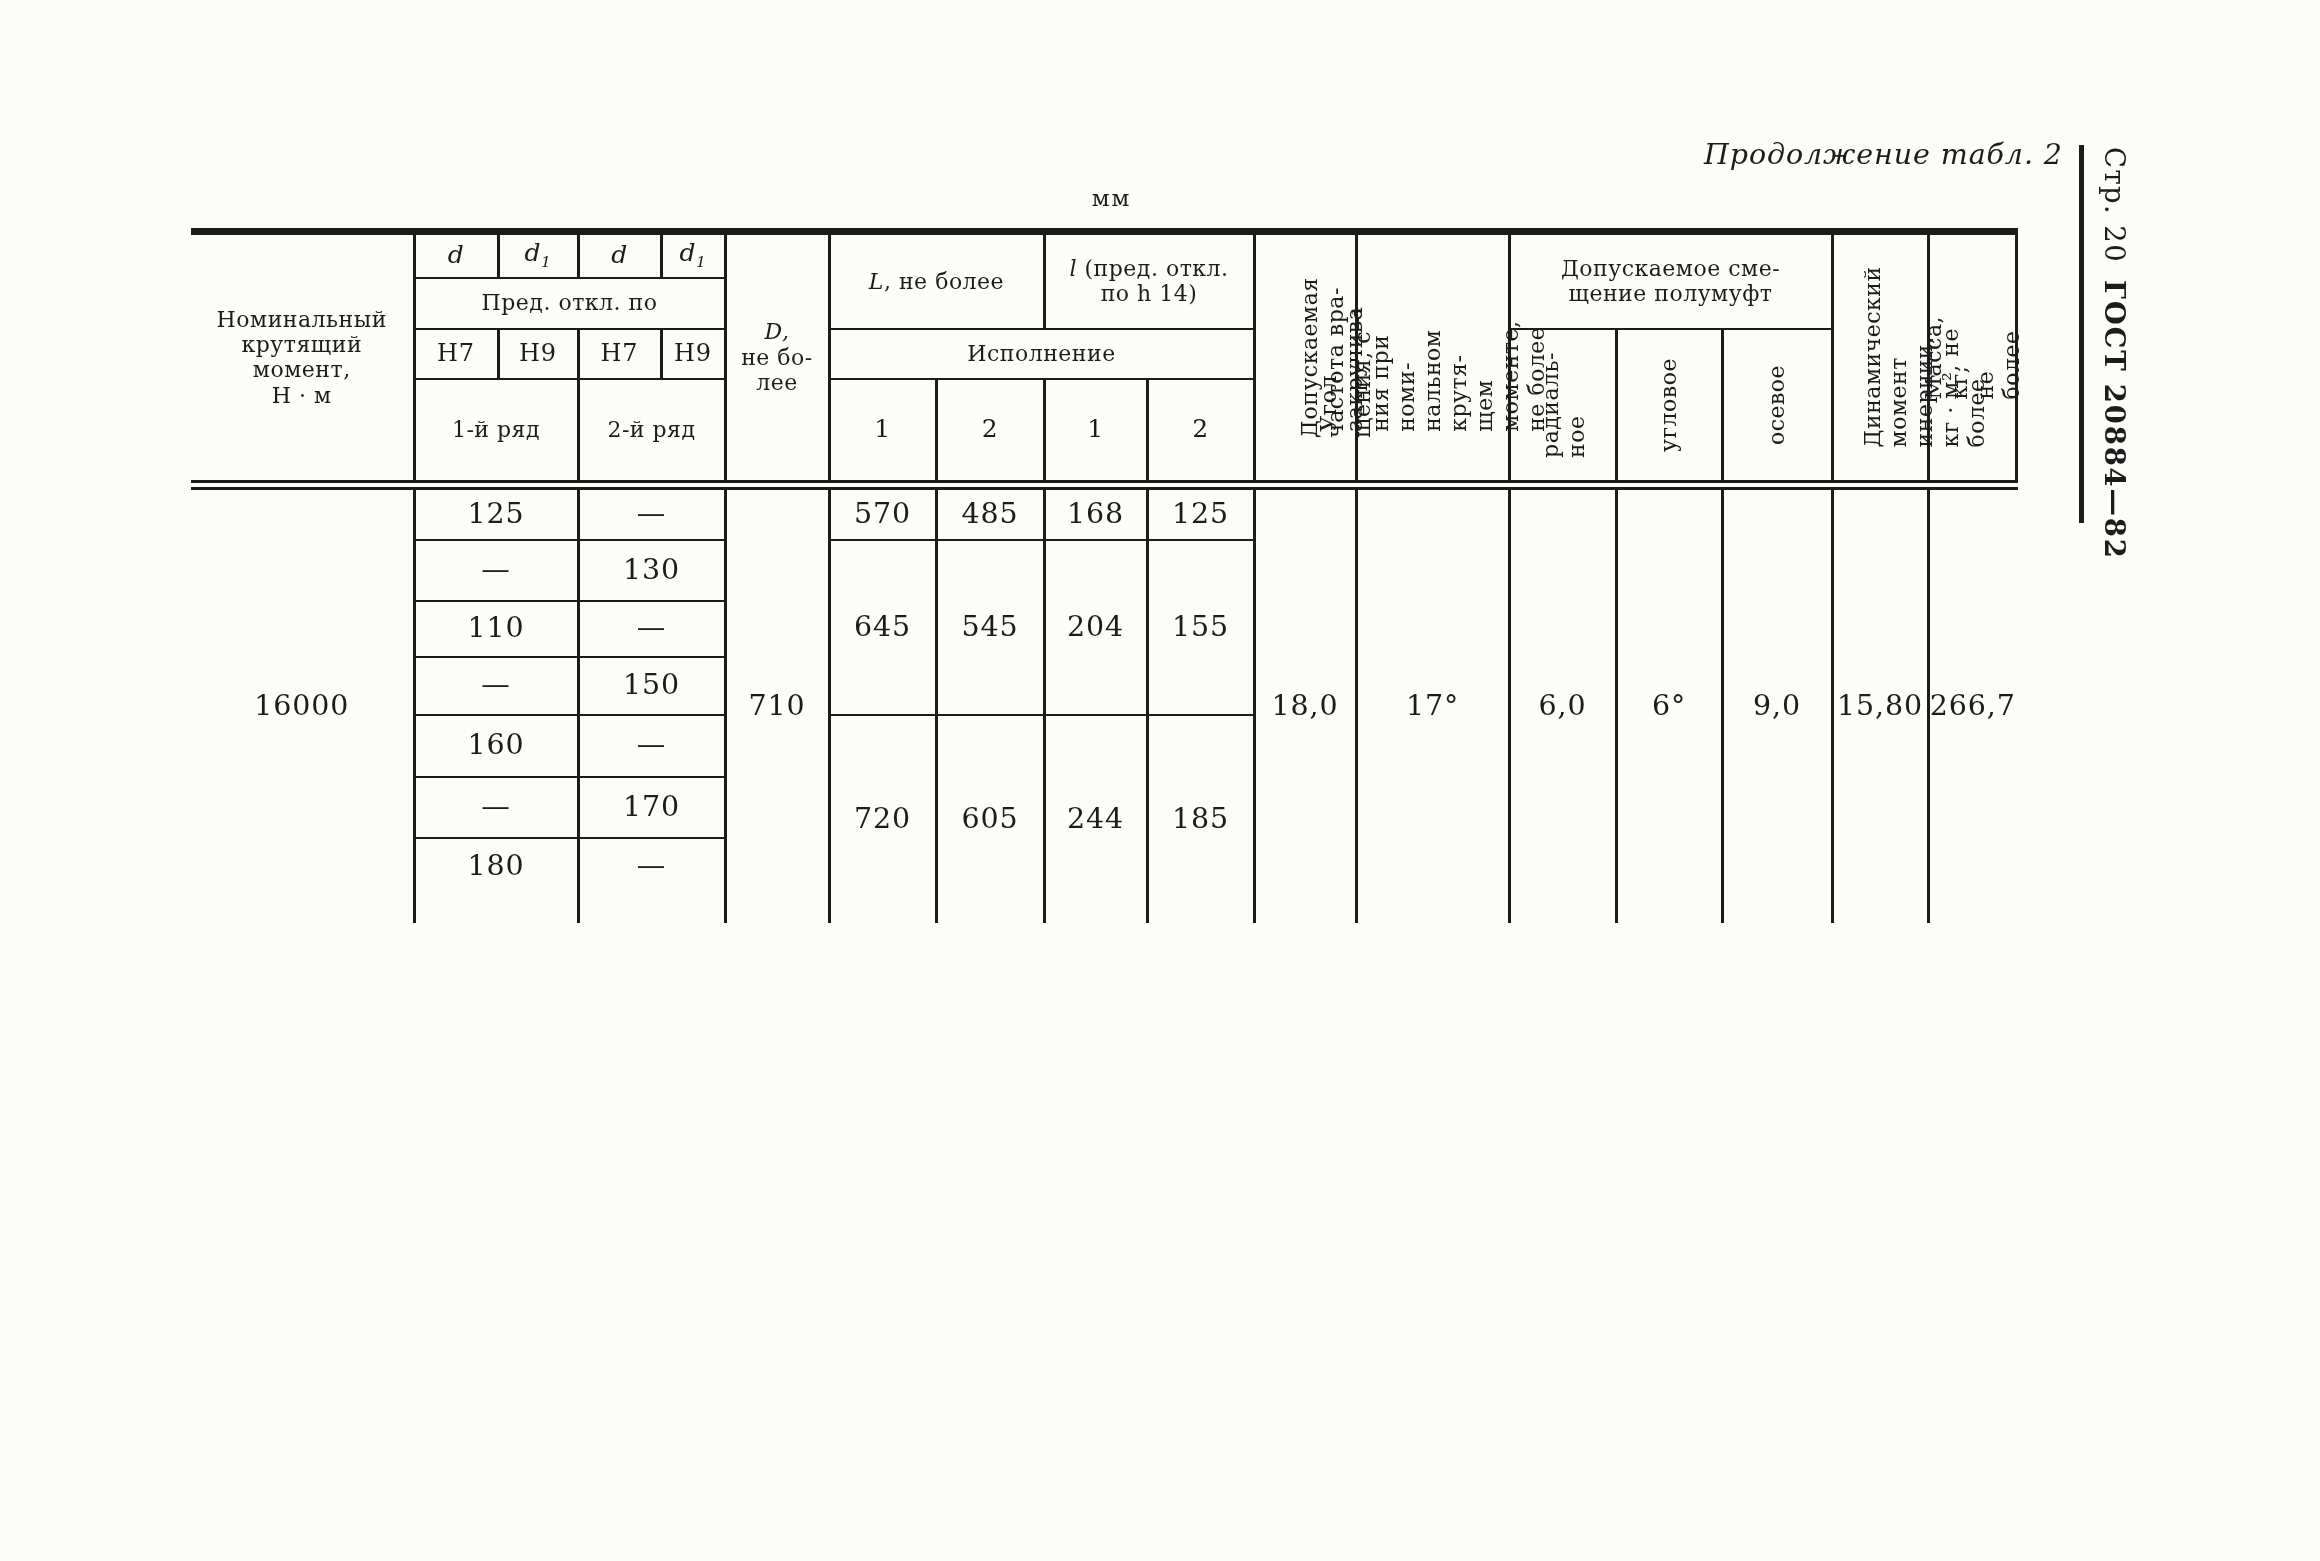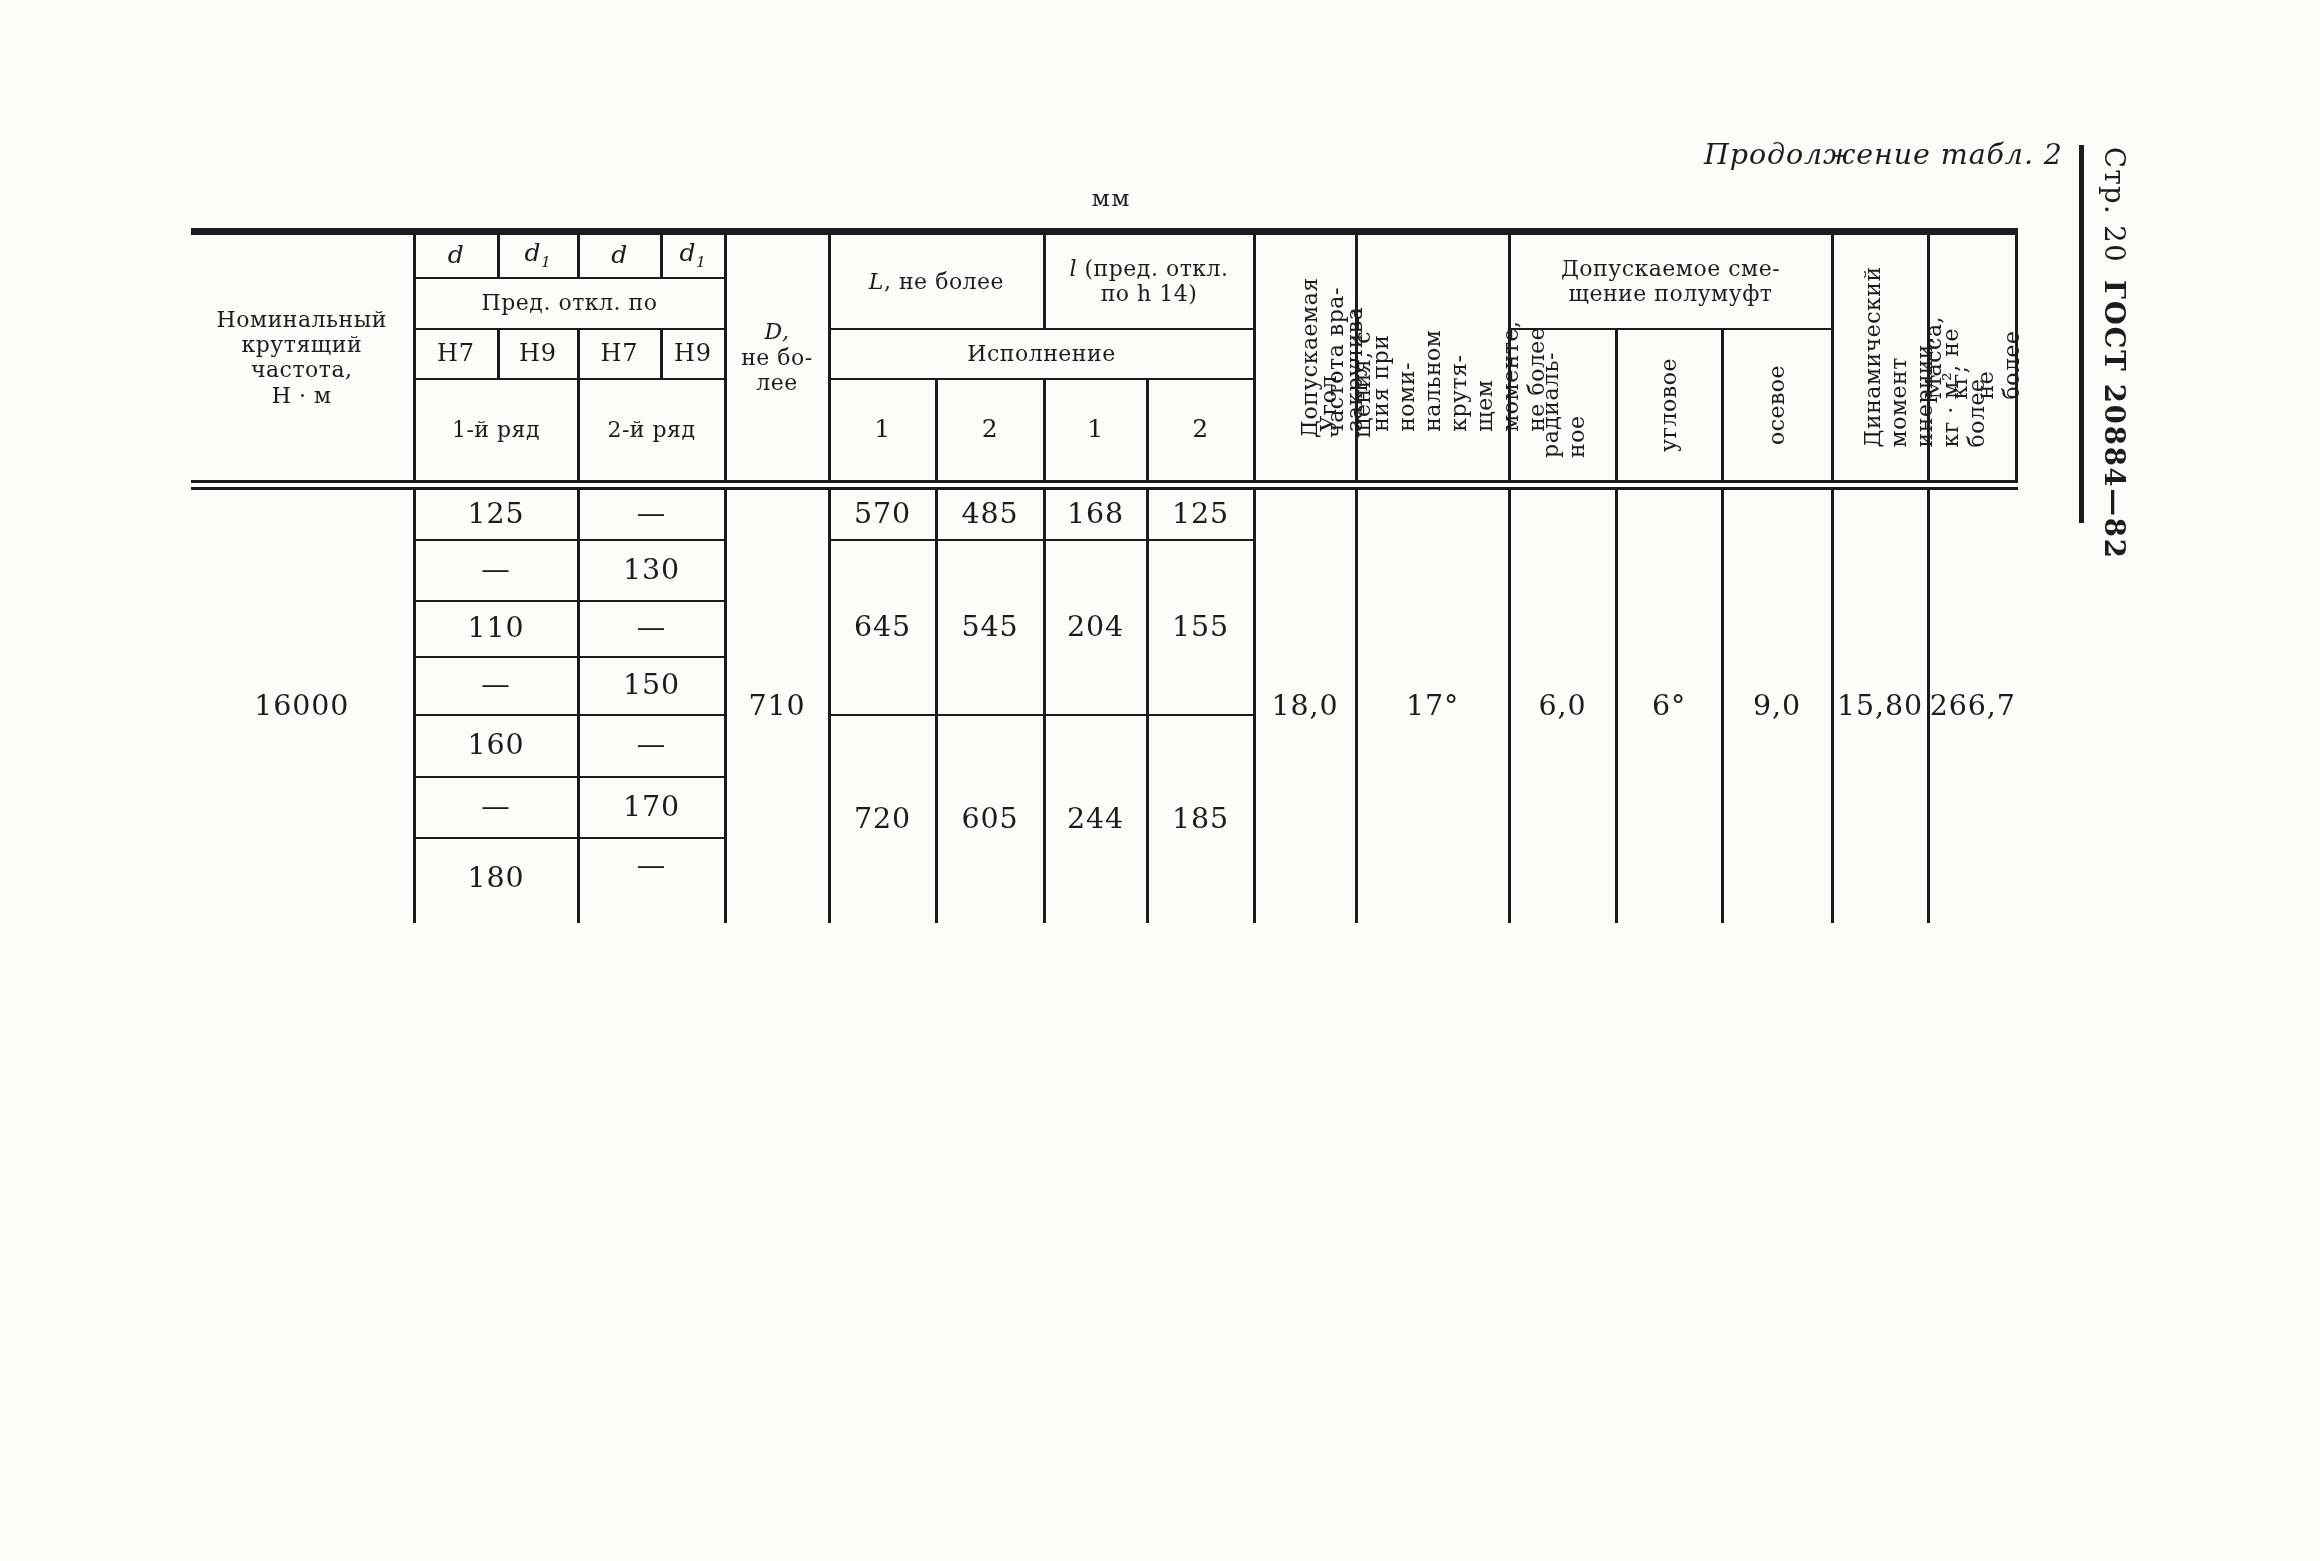--- a/index.html
+++ b/index.html
@@ -87,21 +87,21 @@
         <col style="width:106px">
         <col style="width:110px">
       <col style="width:96px">
         <col style="width:88px">
     </colgroup>
     <tbody>
 
       <tr style="height:46px">
         <td class="bt br dbl ml" rowspan="4">Номинальный
 крутящий
-частота,
+момент,
 Н · м</td>
         <td class="bt br bb dd">d</td>
         <td class="bt br bb dd"><span>d</span><sub>1</sub></td>
         <td class="bt br bb dd">d</td>
         <td class="bt br bb dd"><span>d</span><sub>1</sub></td>
         <td class="bt br dbl" rowspan="4"><span class="it">D,</span><span class="ml">
 не бо-
 лее</span></td>
         <td class="bt br bb" colspan="2" rowspan="2"><span class="it">L</span><span>, не более</span></td>
         <td class="bt br bb" colspan="2" rowspan="2"><span class="it">l</span><span class="ml"> (пред. откл.
@@ -193,20 +193,20 @@
         <td class="br num" rowspan="3">244</td>
         <td class="br num" rowspan="3">185</td>
       </tr>
 
       <tr style="height:61px">
         <td class="br bb num" colspan="2">—</td>
         <td class="br bb num" colspan="2">170</td>
       </tr>
 
       <tr style="height:85px">
-        <td class="br num" colspan="2" style="vertical-align:top;padding-top:23px">180</td>
+        <td class="br num" colspan="2" style="vertical-align:top;padding-top:11px">180</td>
         <td class="br num" colspan="2" style="vertical-align:top;padding-top:11px">—</td>
       </tr>
     </tbody>
   </table>
 
 </div>
 
 
 </body></html>

